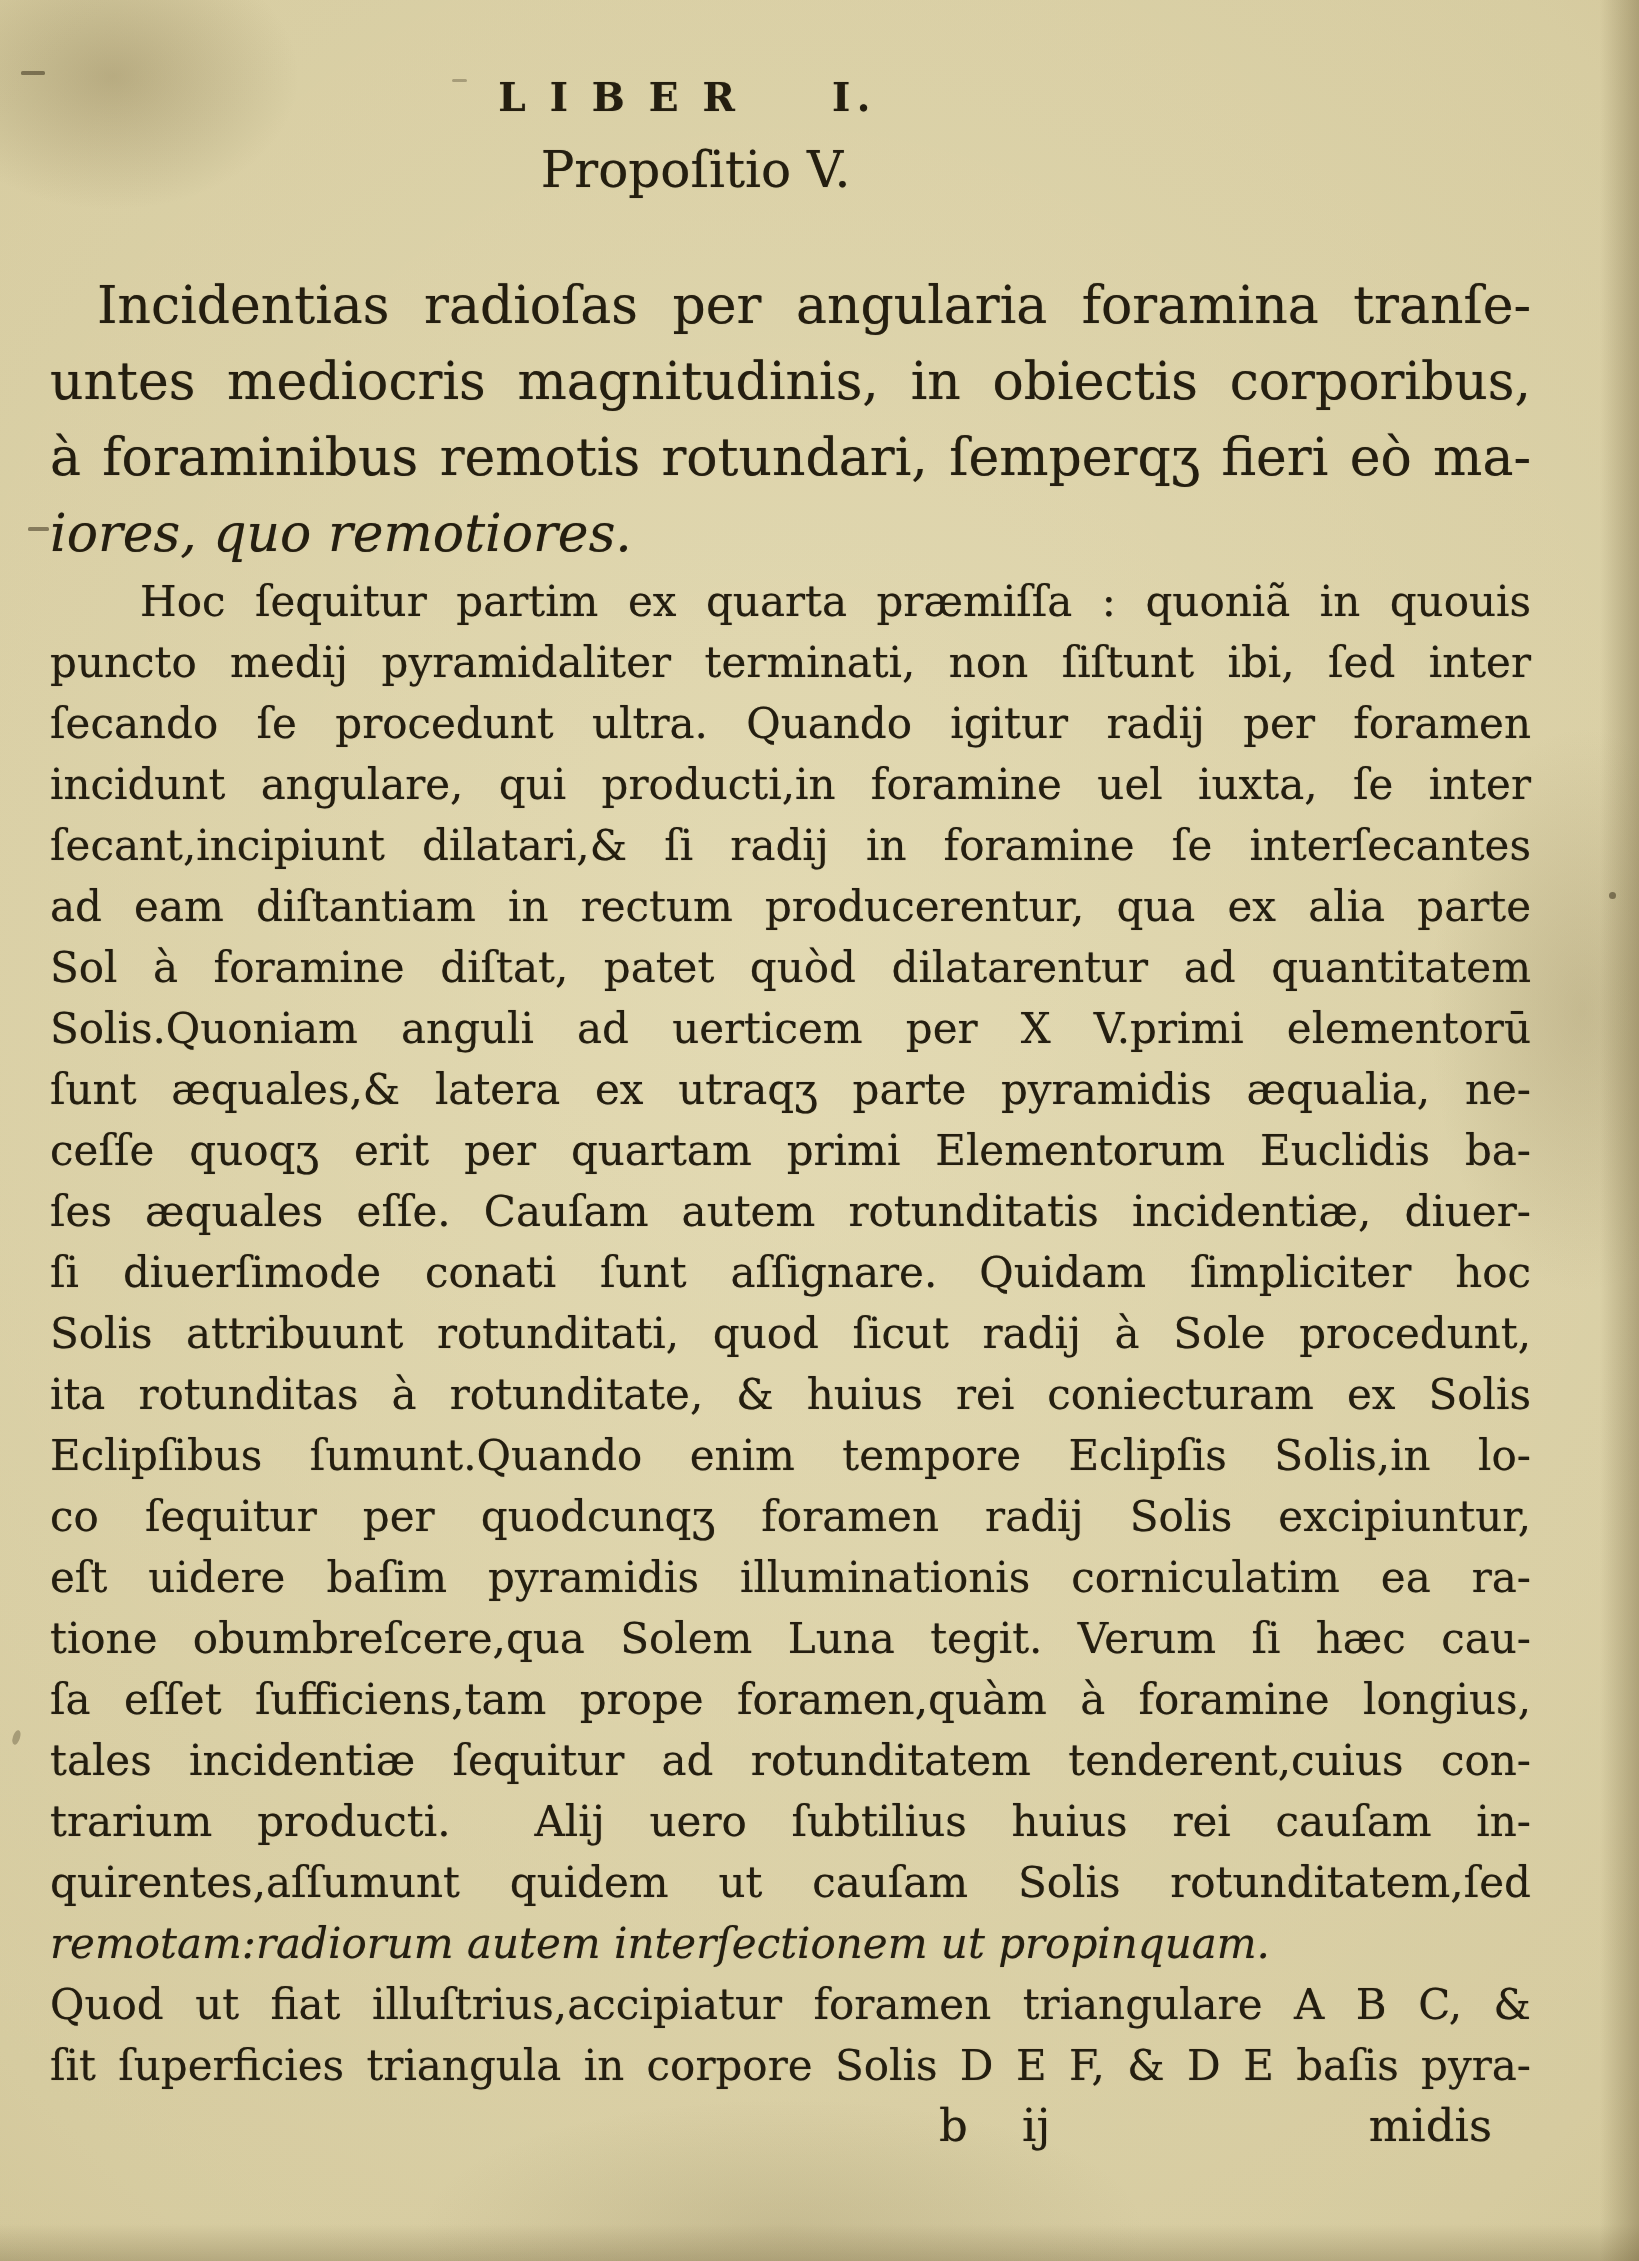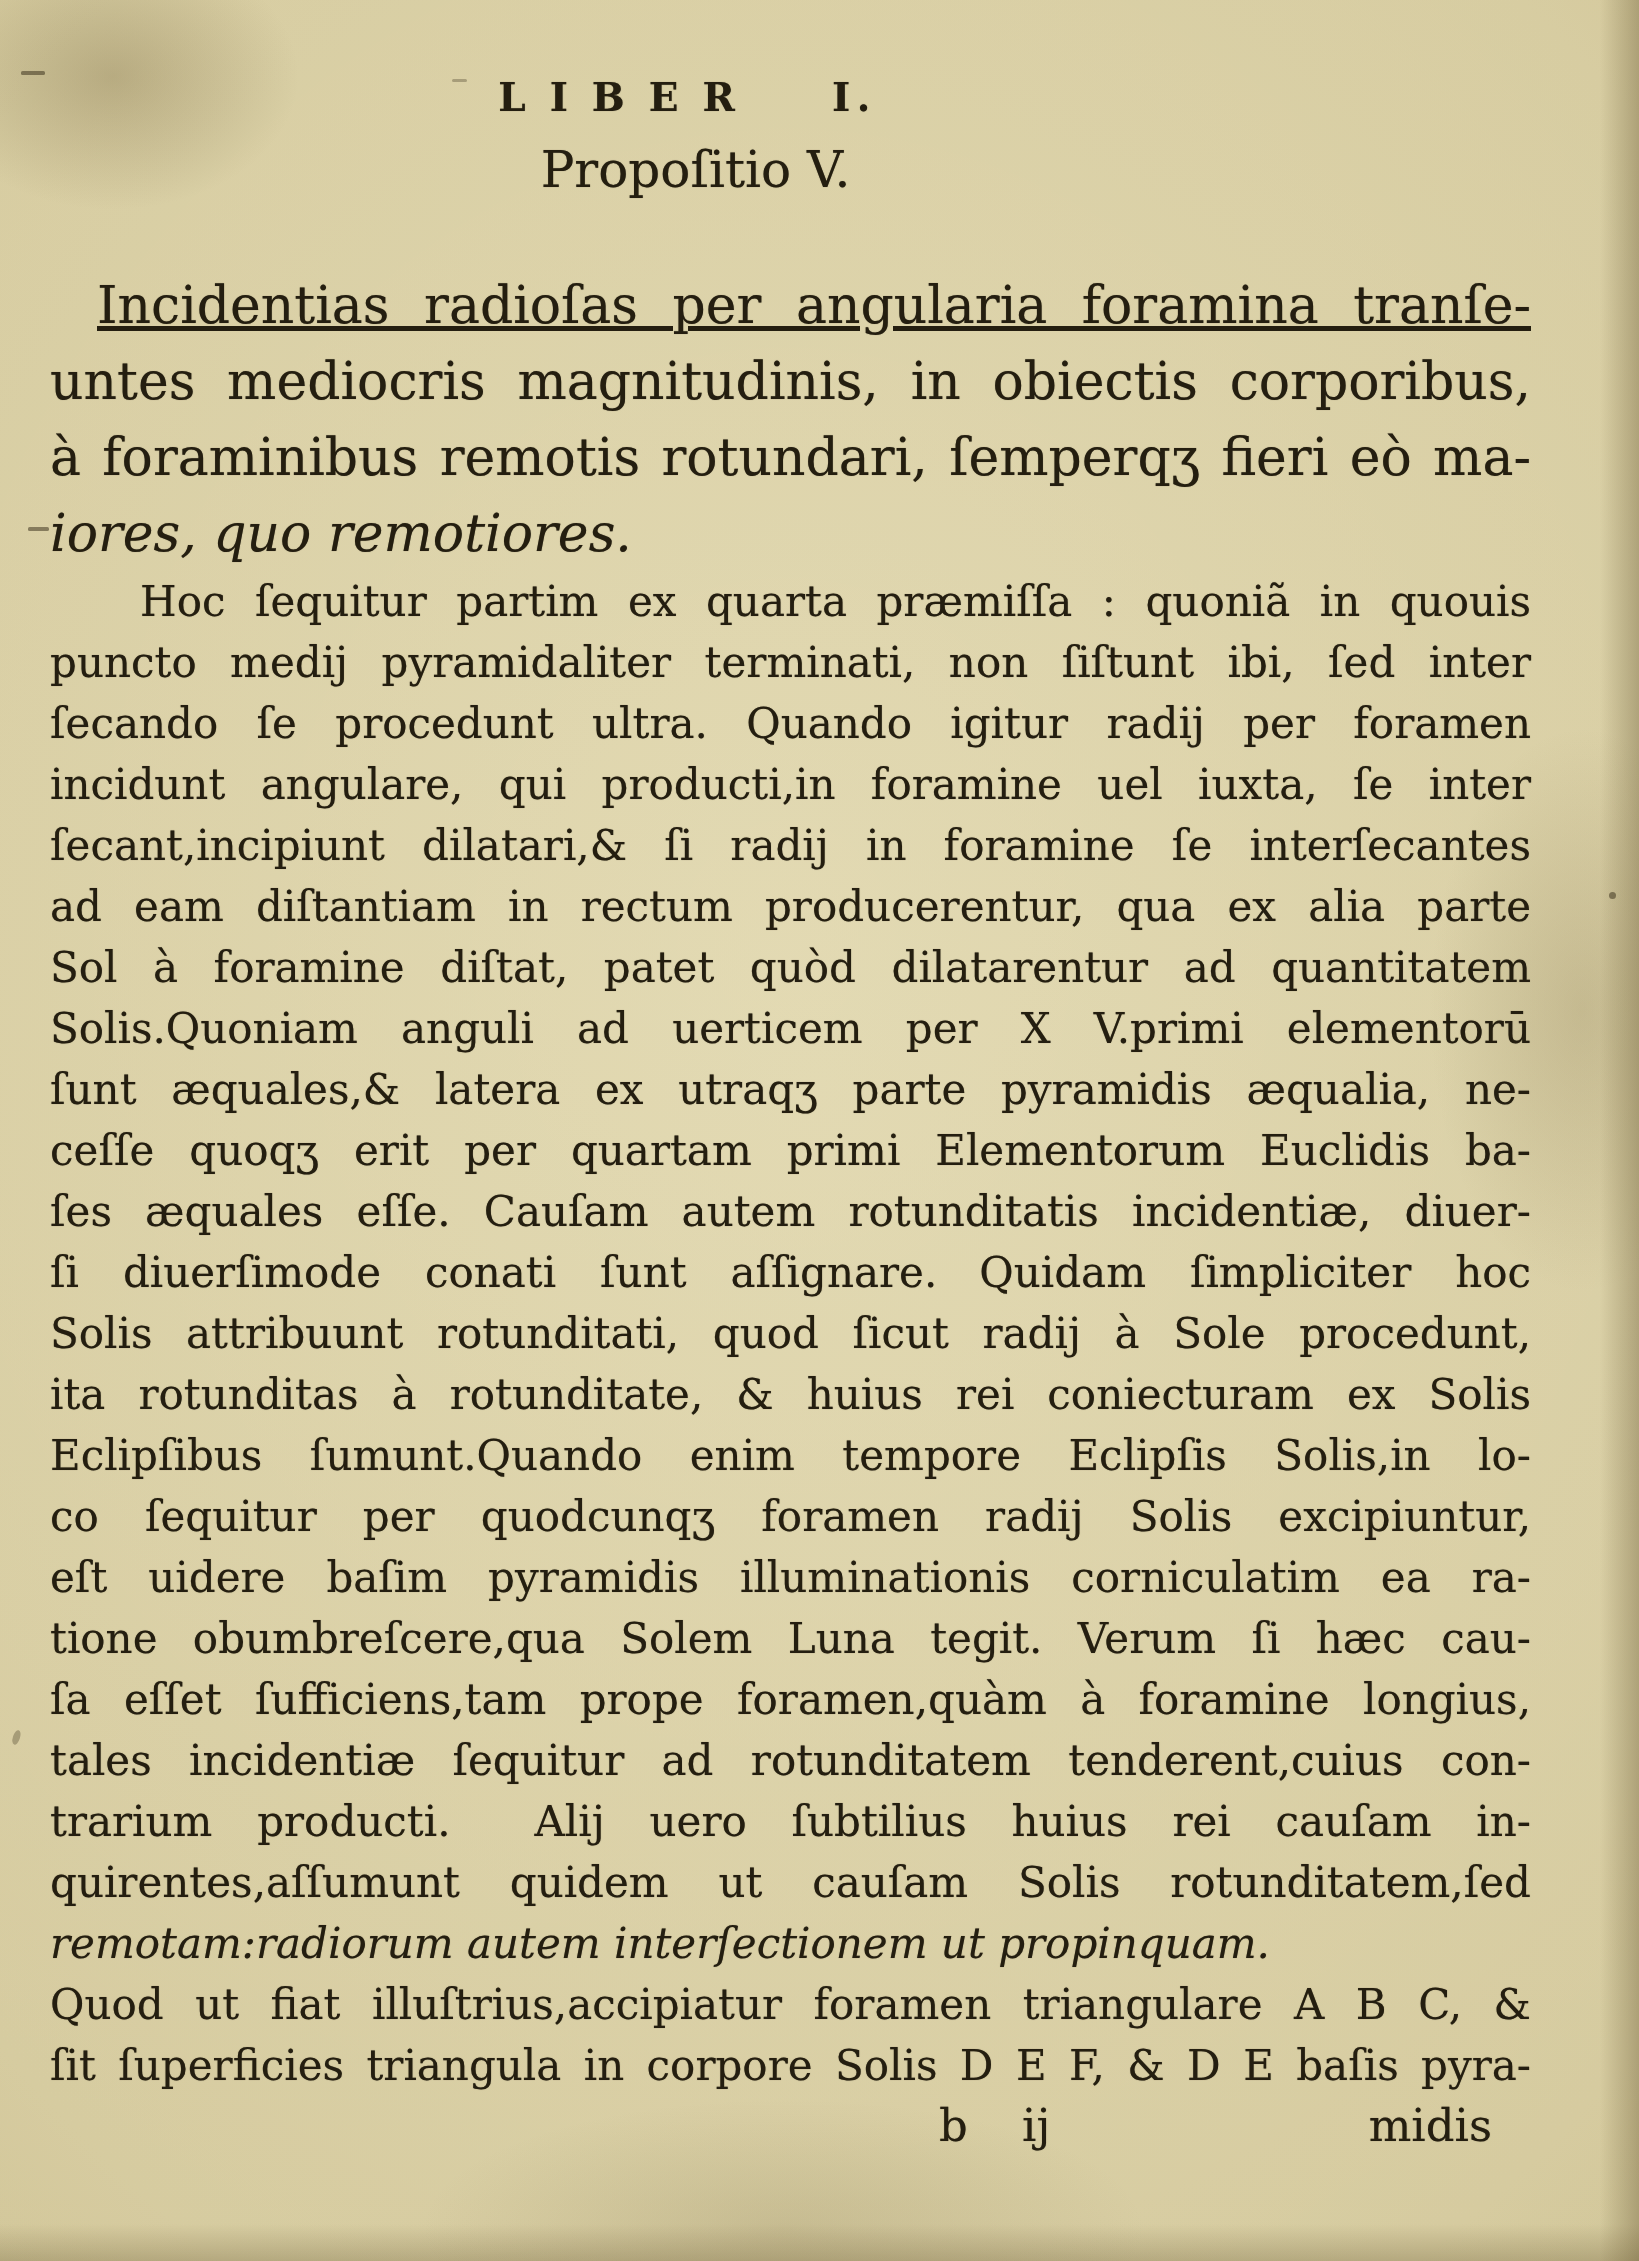--- a/index.html
+++ b/index.html
@@ -51,21 +51,21 @@
     transform: translateX(-95px);
     font-size: 50px;
   }
 
   .prop  { margin-top: 68px; font-size: 52px; line-height: 76px; }
   .body-text { font-size: 42px; line-height: 61px; }
 
   .line { text-align: justify; text-align-last: justify; }
   .line.short { text-align-last: left; font-style: italic; }
   .line.indent    { text-indent: 90px; }
-  .line.indent-sm { text-indent: 47px; text-decoration: underline; }
+  .line.indent-sm { text-indent: 47px; }
 
   .footer { position: relative; margin-top: 3.2px; height: 66px; font-size: 45px; }
   .sig-b  { position: absolute; left: 889px; }
   .sig-ij { position: absolute; left: 972px; }
   .catchword { position: absolute; right: 39px; }
 
   
   .art { position: absolute; background: rgba(50,40,20,0.50); }
   .art-dash1 { left: 21px;  top: 71px;   width: 24px; height: 4px; border-radius: 1.6px; }
   .art-dash2 { left: 27.5px;  top: 527px;  width: 21px; height: 4px; border-radius: 1.6px; }

